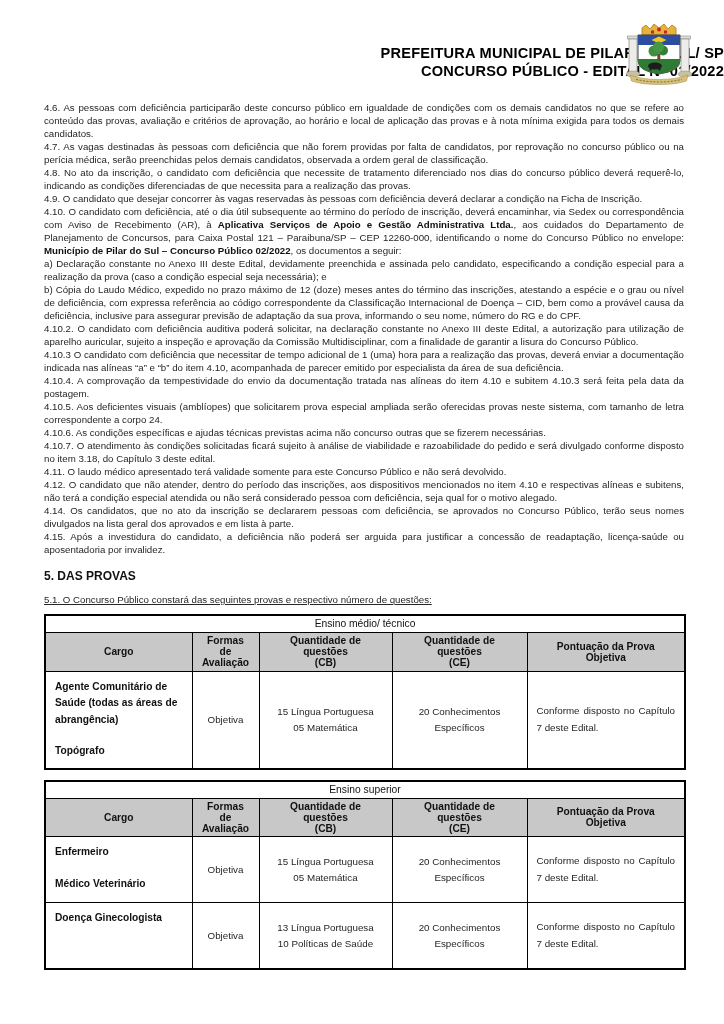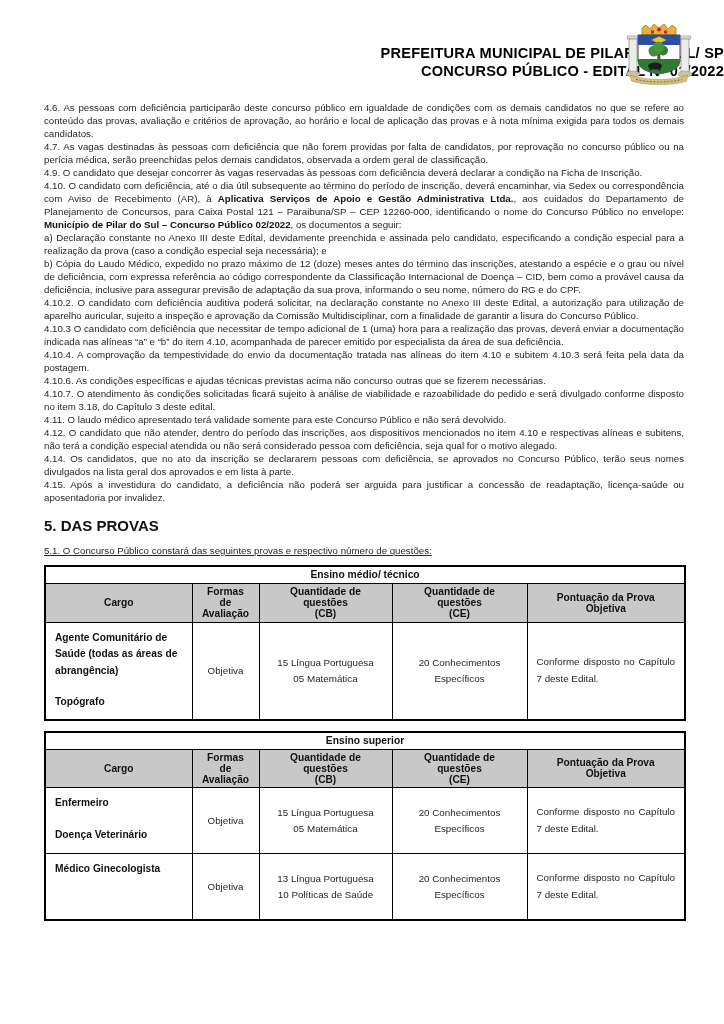--- a/index.html
+++ b/index.html
@@ -14,32 +14,32 @@
     letter-spacing:0.2px;
   }
   .logo { position:absolute; top:21px; right:28px; }
   .body-text {
     margin:21px 40px 0 44px; font-size:9.7px; line-height:13px;
     text-align:justify; color:#262626;
   }
   .para { margin:0; }
   .b { font-weight:bold; color:#111; }
   .section-heading {
-    margin:13px 40px 0 44px; font-weight:bold; font-size:15px; color:#111;
+    margin:13px 40px 0 44px; font-weight:bold; font-size:12px; color:#111;
   }
   .intro { margin:11px 40px 0 44px; font-size:9.7px; color:#262626;text-decoration:underline; }
   .tables { margin:9px 0 0 44px; }
   .doc-table {
     width:640px; border-collapse:collapse; border:2px solid #000;
     table-layout:fixed; background:#fff;
   }
   .doc-table.mt { margin-top:10px; }
   .doc-table td { border:1px solid #000; }
   .t-title {
-    font-size:10.3px; font-weight:bold; text-align:center;
+    font-size:10.3px; font-weight:normal; text-align:center;
     padding:2px 0 3px 0; color:#111;
   }
   .t-head {
     background:#c8c8c8; font-size:10.2px; font-weight:bold; text-align:center;
     padding:2px 1px; color:#111;
   }
   .hline { line-height:11.2px; }
   .cargo-cell {
     font-weight:bold; font-size:10.2px; color:#111;
     padding:7px 6px 8px 9px; vertical-align:top; text-align:left;
@@ -100,27 +100,29 @@
 
     <g>
       <path d="M8,54 q12,4.5 29,4.5 q17,0 29,-4.5 l-1.5,6 q-10,3.5 -27.5,3.5 q-17.5,0 -27.5,-3.5 Z" fill="#d8c27a" stroke="#a8945a" stroke-width="0.6"></path>
       <path d="M14,58.5 q23,5 46,0" stroke="#6e5a2e" stroke-width="0.9" fill="none" stroke-dasharray="2,1.5"></path>
     </g>
   </svg>
 
   <div class="body-text">
       <p class="para"><span>4.6. As pessoas com deficiência participarão deste concurso público em igualdade de condições com os demais candidatos no que se refere ao conteúdo das provas, avaliação e critérios de aprovação, ao horário e local de aplicação das provas e à nota mínima exigida para todos os demais candidatos.</span></p>
       <p class="para"><span>4.7. As vagas destinadas às pessoas com deficiência que não forem providas por falta de candidatos, por reprovação no concurso público ou na perícia médica, serão preenchidas pelos demais candidatos, observada a ordem geral de classificação.</span></p>
+      <p class="para"><span>4.8. No ato da inscrição, o candidato com deficiência que necessite de tratamento diferenciado nos dias do concurso público deverá requerê-lo, indicando as condições diferenciadas de que necessita para a realização das provas.</span></p>
       <p class="para"><span>4.9. O candidato que desejar concorrer às vagas reservadas às pessoas com deficiência deverá declarar a condição na Ficha de Inscrição.</span></p>
       <p class="para"><span>4.10. O candidato com deficiência, até o dia útil subsequente ao término do período de inscrição, deverá encaminhar, via Sedex ou correspondência com Aviso de Recebimento (AR), à </span><span class="b">Aplicativa Serviços de Apoio e Gestão Administrativa Ltda.</span><span>, aos cuidados do Departamento de Planejamento de Concursos, para Caixa Postal 121 – Paraibuna/SP – CEP 12260-000, identificando o nome do Concurso Público no envelope: </span><span class="b">Município de Pilar do Sul – Concurso Público 02/2022</span><span>, os documentos a seguir:</span></p>
       <p class="para"><span>a) Declaração constante no Anexo III deste Edital, devidamente preenchida e assinada pelo candidato, especificando a condição especial para a realização da prova (caso a condição especial seja necessária); e</span></p>
       <p class="para"><span>b) Cópia do Laudo Médico, expedido no prazo máximo de 12 (doze) meses antes do término das inscrições, atestando a espécie e o grau ou nível de deficiência, com expressa referência ao código correspondente da Classificação Internacional de Doença – CID, bem como a provável causa da deficiência, inclusive para assegurar previsão de adaptação da sua prova, informando o seu nome, número do RG e do CPF.</span></p>
       <p class="para"><span>4.10.2. O candidato com deficiência auditiva poderá solicitar, na declaração constante no Anexo III deste Edital, a autorização para utilização de aparelho auricular, sujeito a inspeção e aprovação da Comissão Multidisciplinar, com a finalidade de garantir a lisura do Concurso Público.</span></p>
       <p class="para"><span>4.10.3 O candidato com deficiência que necessitar de tempo adicional de 1 (uma) hora para a realização das provas, deverá enviar a documentação indicada nas alíneas “a” e “b” do item 4.10, acompanhada de parecer emitido por especialista da área de sua deficiência.</span></p>
       <p class="para"><span>4.10.4. A comprovação da tempestividade do envio da documentação tratada nas alíneas do item 4.10 e subitem 4.10.3 será feita pela data da postagem.</span></p>
+      <p class="para"><span>4.10.5. Aos deficientes visuais (amblíopes) que solicitarem prova especial ampliada serão oferecidas provas neste sistema, com tamanho de letra correspondente a corpo 24.</span></p>
       <p class="para"><span>4.10.6. As condições específicas e ajudas técnicas previstas acima não concurso outras que se fizerem necessárias.</span></p>
       <p class="para"><span>4.10.7. O atendimento às condições solicitadas ficará sujeito à análise de viabilidade e razoabilidade do pedido e será divulgado conforme disposto no item 3.18, do Capítulo 3 deste edital.</span></p>
       <p class="para"><span>4.11. O laudo médico apresentado terá validade somente para este Concurso Público e não será devolvido.</span></p>
       <p class="para"><span>4.12. O candidato que não atender, dentro do período das inscrições, aos dispositivos mencionados no item 4.10 e respectivas alíneas e subitens, não terá a condição especial atendida ou não será considerado pessoa com deficiência, seja qual for o motivo alegado.</span></p>
       <p class="para"><span>4.14. Os candidatos, que no ato da inscrição se declararem pessoas com deficiência, se aprovados no Concurso Público, terão seus nomes divulgados na lista geral dos aprovados e em lista à parte.</span></p>
       <p class="para"><span>4.15. Após a investidura do candidato, a deficiência não poderá ser arguida para justificar a concessão de readaptação, licença-saúde ou aposentadoria por invalidez.</span></p>
     </div>
 
   <div class="section-heading">5. DAS PROVAS</div>
 
@@ -213,36 +215,36 @@
               <div class="hline">(CE)</div>
             </td>
             <td class="t-head">
               <div class="hline">Pontuação da Prova</div>
               <div class="hline">Objetiva</div>
             </td>
           </tr>
           <tr>
             <td class="cargo-cell">
               <div class="cargo-item">Enfermeiro</div>
-              <div class="cargo-item">Doença Veterinário</div>
+              <div class="cargo-item">Médico Veterinário</div>
             </td>
             <td class="center-cell">Objetiva</td>
             <td class="center-cell">
               <div class="qline">15 Língua Portuguesa</div>
               <div class="qline">05 Matemática</div>
             </td>
             <td class="center-cell">
               <div class="qline">20 Conhecimentos</div>
               <div class="qline">Específicos</div>
             </td>
             <td class="pont-cell">Conforme disposto no Capítulo 7 deste Edital.</td>
           </tr>
           <tr>
             <td class="cargo-cell">
-              <div class="cargo-item">Médico Ginecologista</div>
+              <div class="cargo-item">Doença Ginecologista</div>
             </td>
             <td class="center-cell">Objetiva</td>
             <td class="center-cell">
               <div class="qline">13 Língua Portuguesa</div>
               <div class="qline">10 Políticas de Saúde</div>
             </td>
             <td class="center-cell">
               <div class="qline">20 Conhecimentos</div>
               <div class="qline">Específicos</div>
             </td>

